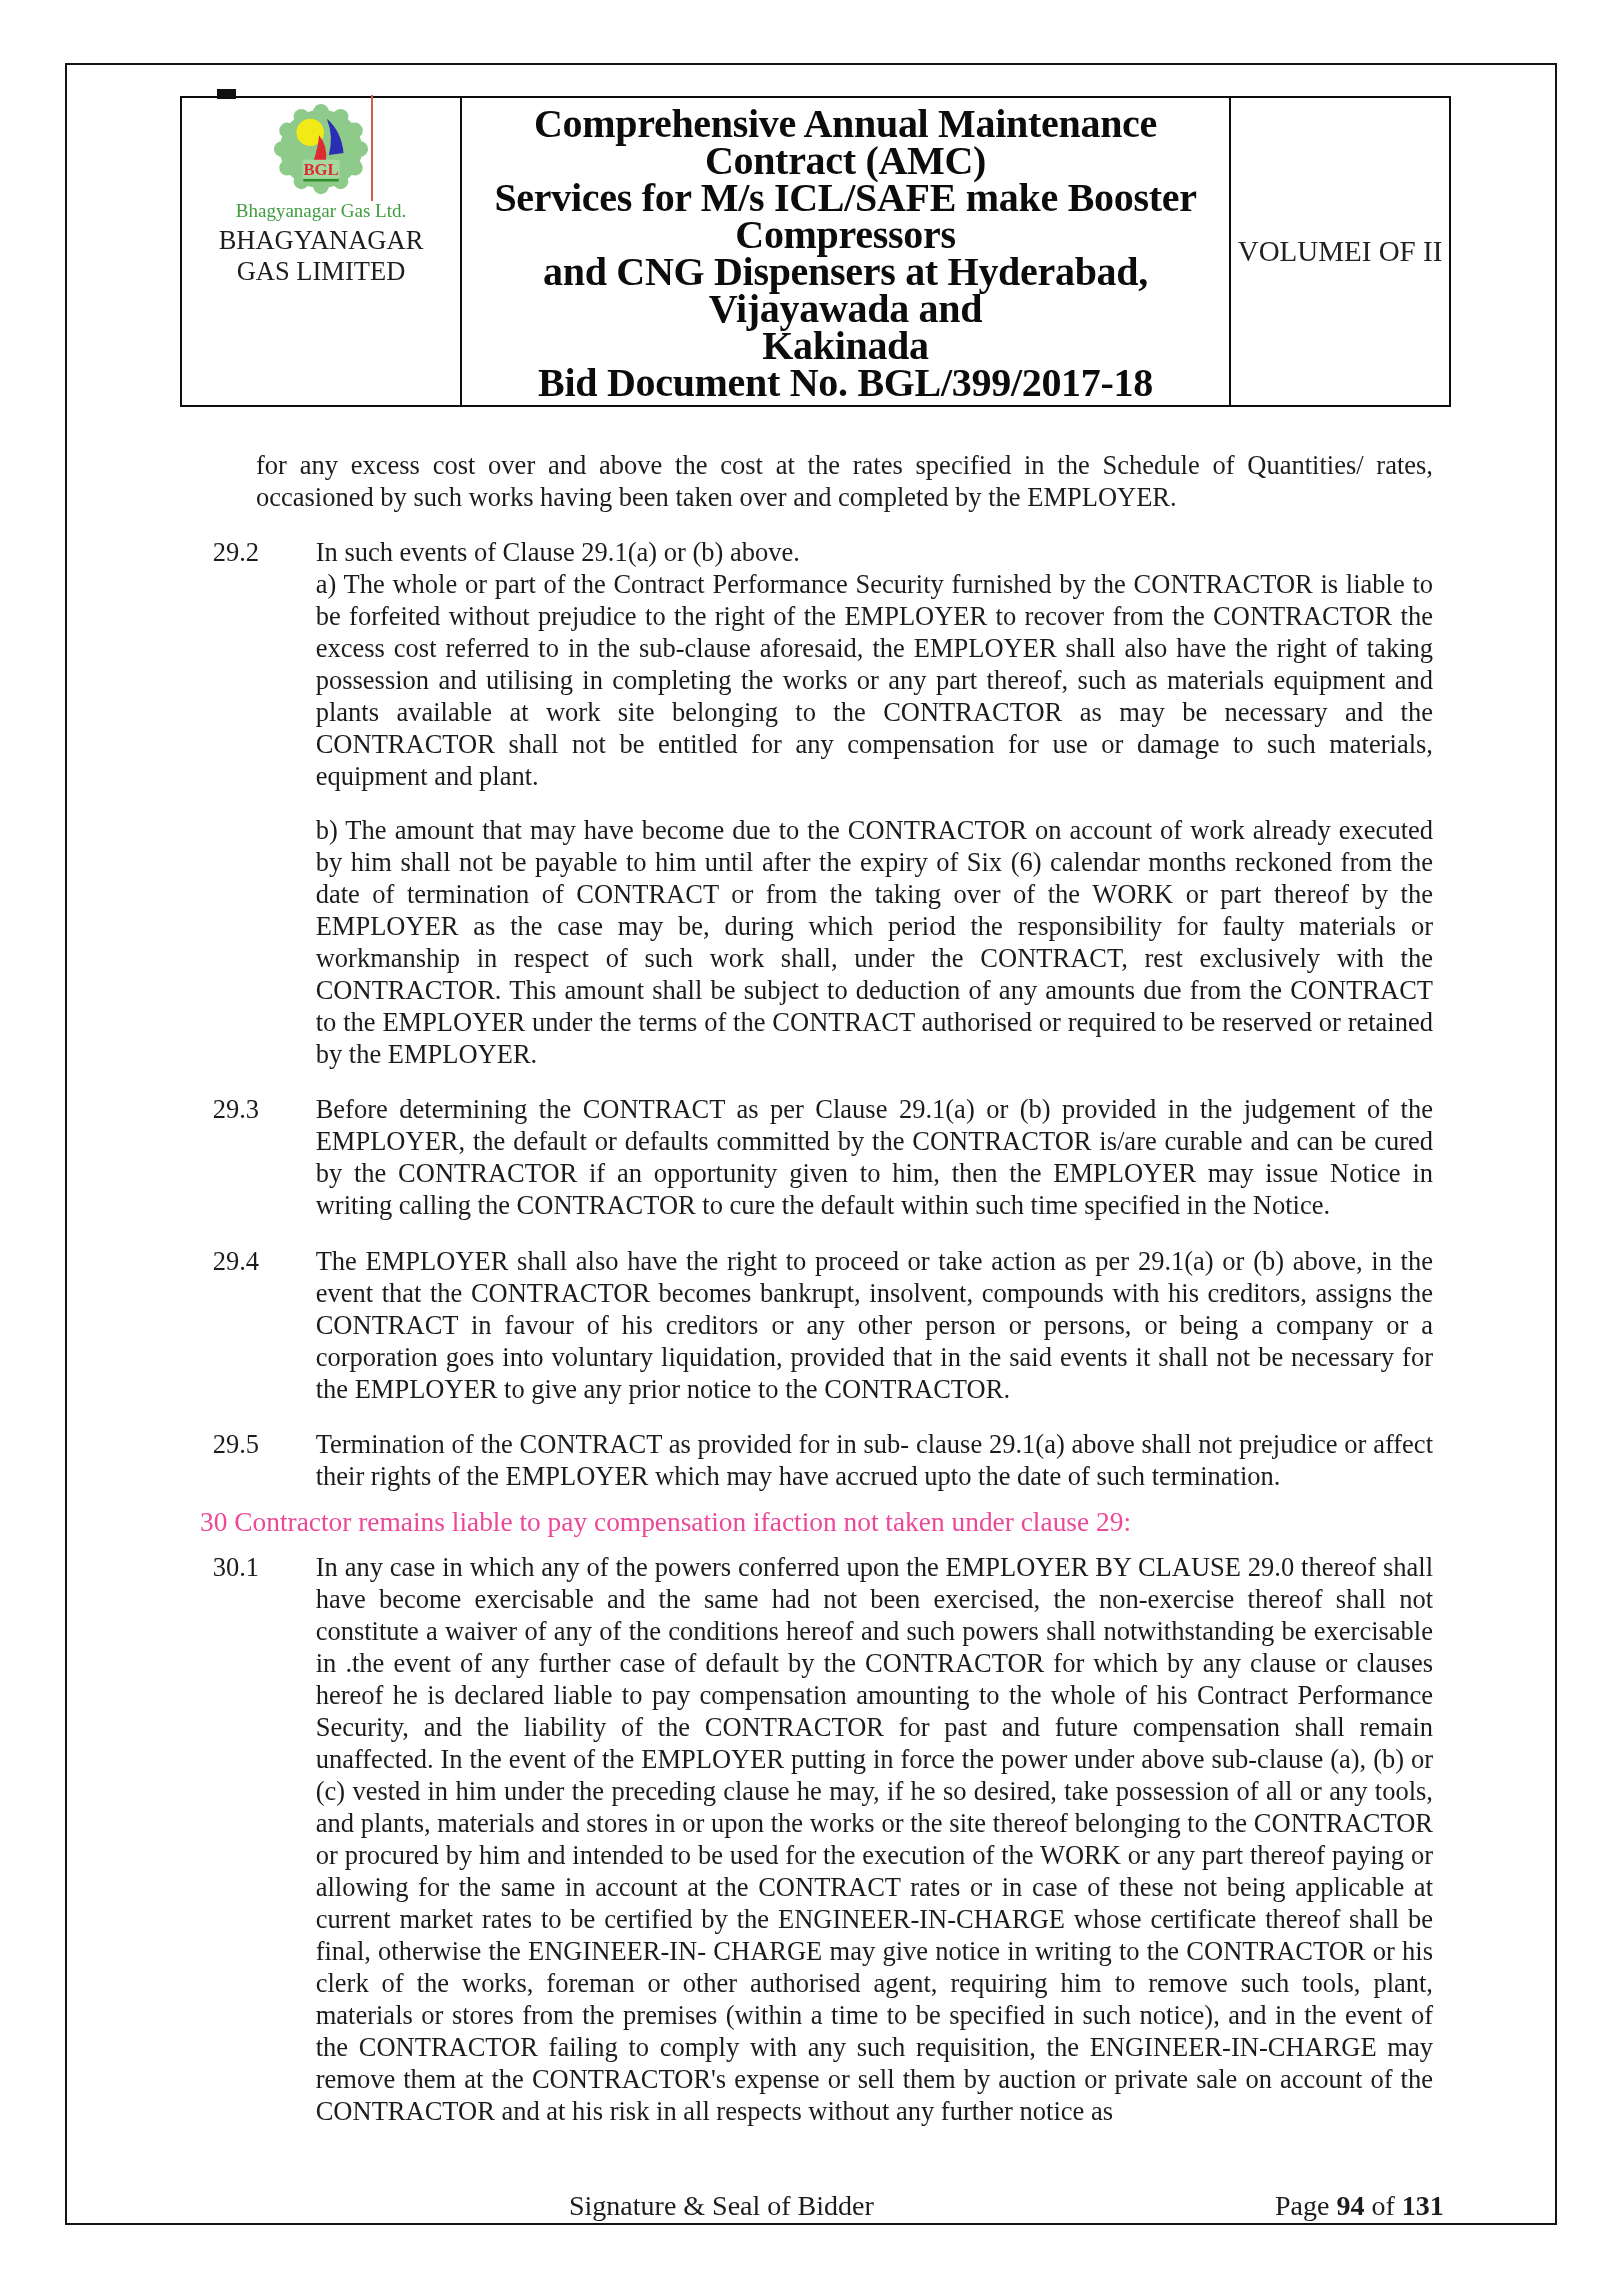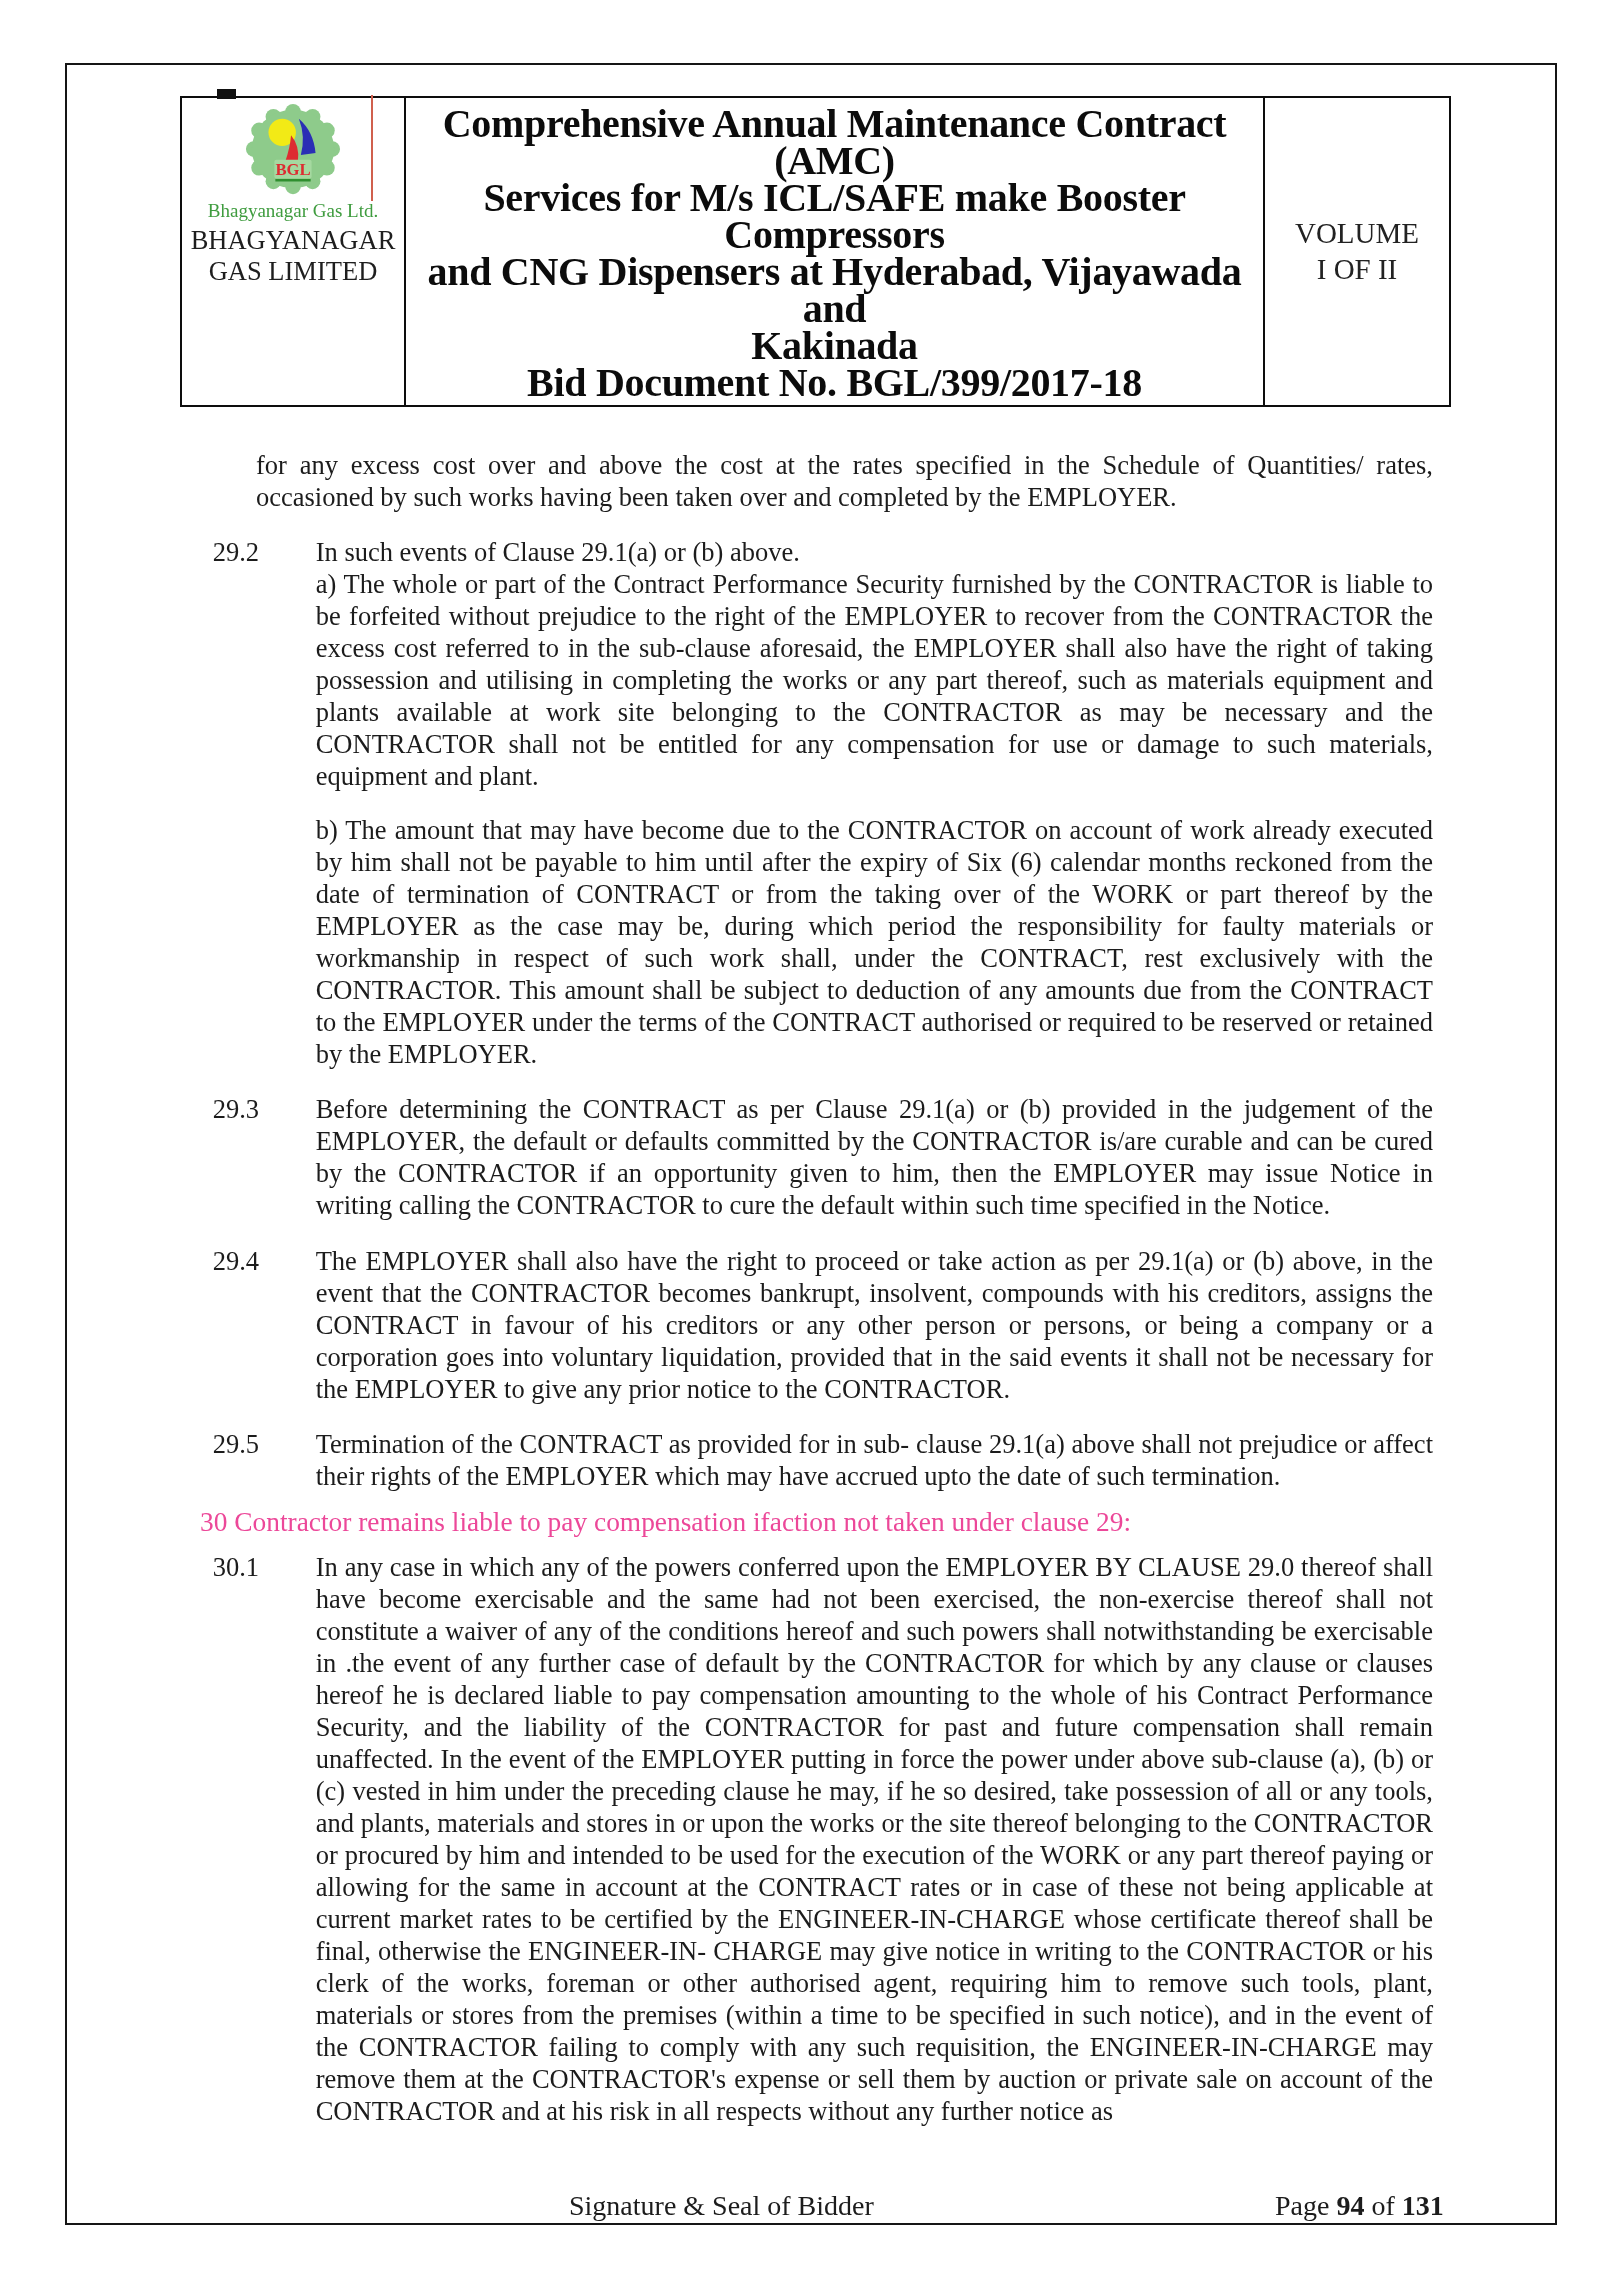--- a/index.html
+++ b/index.html
@@ -10,29 +10,29 @@
   .frame{
     position:absolute;left:65px;top:63px;width:1492px;height:2162px;
     border:2px solid #151515;box-sizing:border-box;background:#ffffff;
   }
   
   .header-table{
     position:relative;margin:31px 0 0 113px;width:1271px;min-height:198px;
     border:2.9px solid #0d0d0d;box-sizing:border-box;display:flex;background:#fff;
   }
   .cell-logo{
-    width:224px;flex-shrink:0;border-right:2.9px solid #0d0d0d;box-sizing:border-box;
+    width:280px;flex-shrink:0;border-right:2.9px solid #0d0d0d;box-sizing:border-box;
     text-align:center;padding-top:4.9px;
   }
   .cell-title{
     flex:1;border-right:2.9px solid #0d0d0d;box-sizing:border-box;
     text-align:center;padding:6.9px 13.7px 3.9px 13.7px;
   }
   .cell-volume{
-    width:184px;flex-shrink:0;display:flex;flex-direction:column;
+    width:218px;flex-shrink:0;display:flex;flex-direction:row;
     justify-content:center;align-items:center;box-sizing:border-box;
   }
   .title-line{
     font-weight:bold;font-size:40px;line-height:37px;color:#0c0c0c;
     letter-spacing:-0.3px;
   }
   .volume-line{font-size:29px;line-height:36px;color:#222;}
   .logo-caption{font-size:19px;color:#3f9c3f;line-height:16.7px;margin-top:-2px;}
   .company-line{font-size:26.5px;line-height:30px;color:#1e1e1e;margin-top:1px;}
   .company-block{margin-top:5.9px;}

